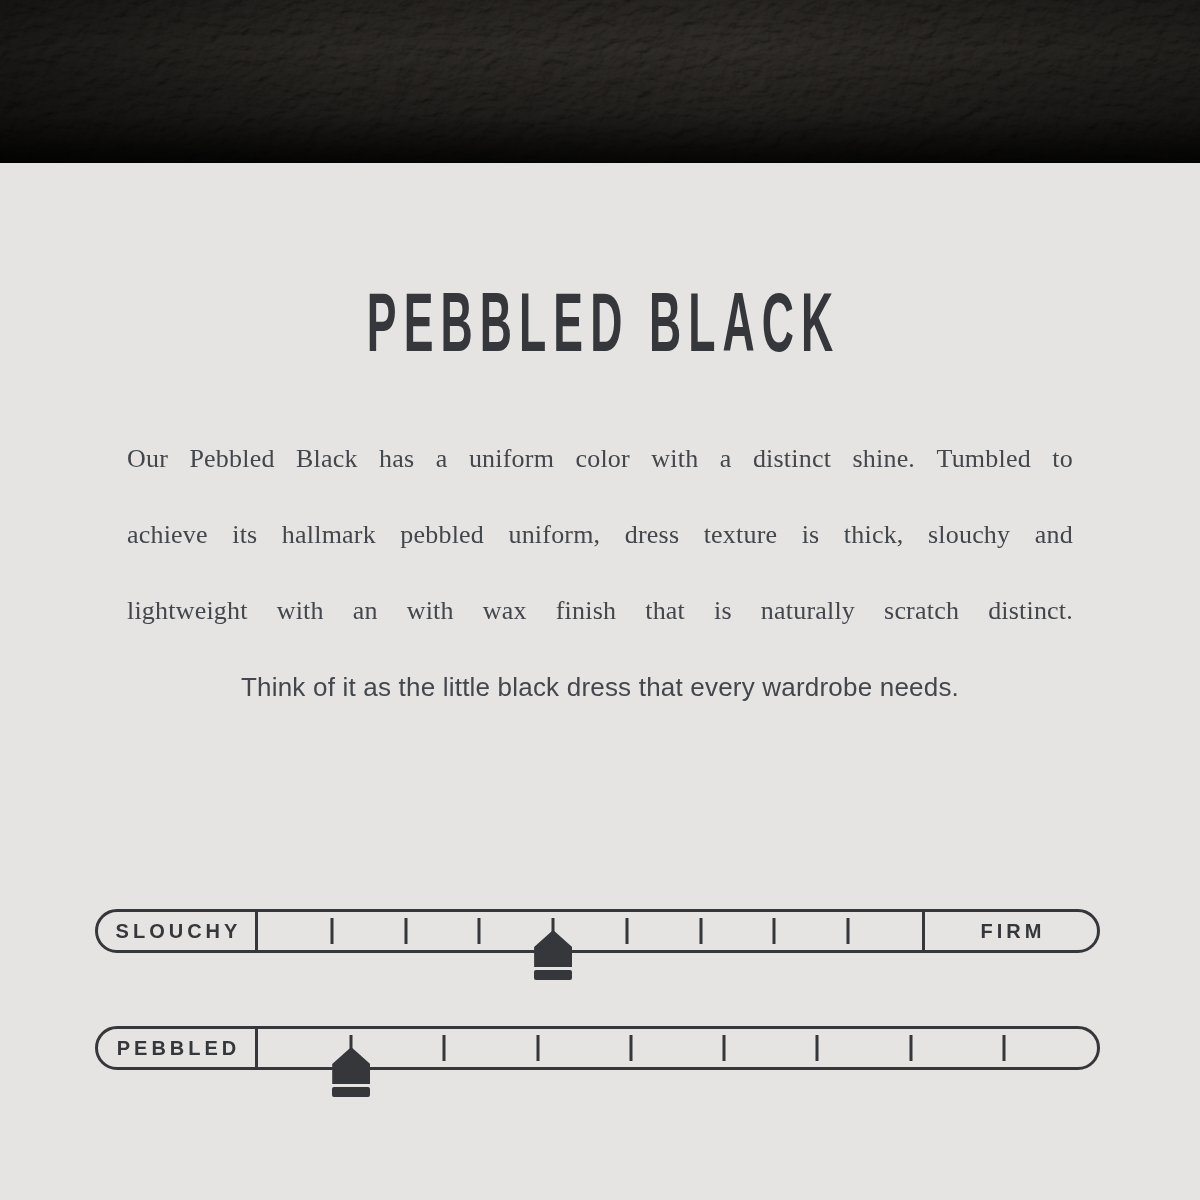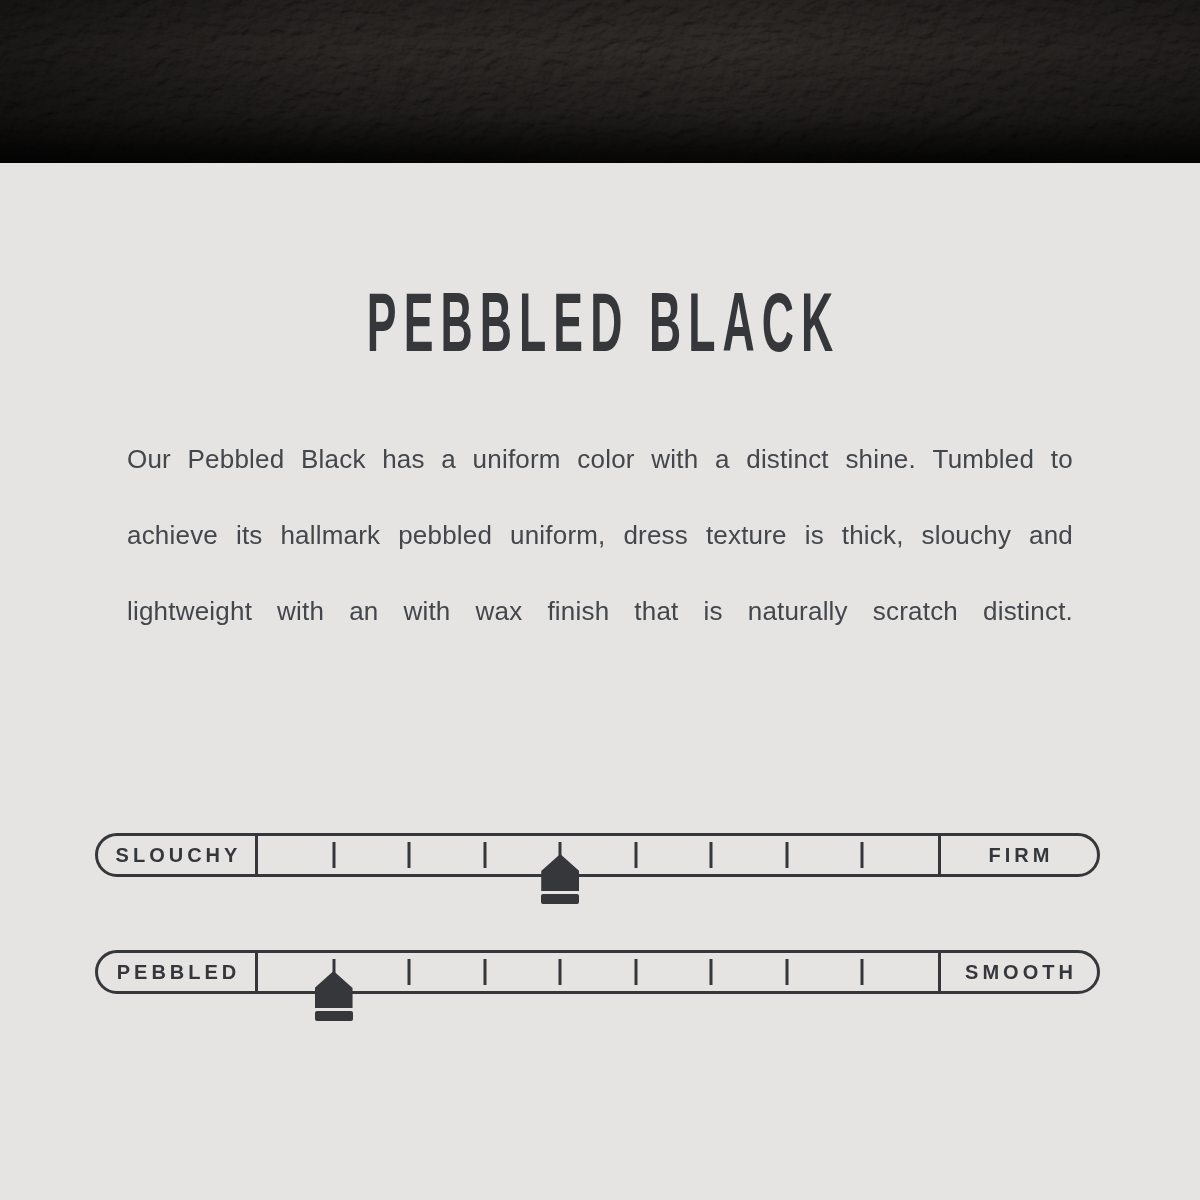--- a/index.html
+++ b/index.html
@@ -44,20 +44,21 @@
     height:76px;
     font-size:26px;
     color:var(--para);
     letter-spacing:0.2px;
   }
   .dline.jline{
     display:flex;
     justify-content:space-between;
     align-items:center;
     white-space:nowrap;
+    font-family:Liberation Serif, serif;
   }
   .dline.cline{
     text-align:center;
     line-height:76px;
     white-space:nowrap;
   }
   
   .scales{margin-top:184px;}
   .scale{
     position:relative;
@@ -72,21 +73,21 @@
   .cap{
     flex:0 0 auto;
     display:flex;align-items:center;justify-content:center;
     font-weight:bold;
     font-size:20px;
     letter-spacing:4px;
     padding-left:4px; 
     color:var(--ink);
   }
   .cap.left{width:160px;border-right:3px solid var(--ink);}
-  .cap.right{width:159px;border-left:3px solid var(--ink);}
+  .cap.right{width:175px;border-left:3px solid var(--ink);}
   .track{position:relative;flex:1 1 auto;}
   .tick{
     position:absolute;top:50%;
     transform:translate(-50%,-50%);
     width:3px;height:26px;
     background:var(--ink);
   }
   .marker{
     position:absolute;
     top:18px;
@@ -173,20 +174,21 @@
       <span>an</span>
       <span>with</span>
       <span>wax</span>
       <span>finish</span>
       <span>that</span>
       <span>is</span>
       <span>naturally</span>
       <span>scratch</span>
       <span>distinct.</span>
     </div>
+  <div class="dline cline">Think of it as the little black dress that every wardrobe needs.</div>
 </div>
 
 <div class="scales">
 
   <div class="scale">
     <div class="cap left">SLOUCHY</div>
     <div class="track">
         <span class="tick" style="left: 11.1111%;"></span>
         <span class="tick" style="left: 22.2222%;"></span>
         <span class="tick" style="left: 33.3333%;"></span>
@@ -212,16 +214,15 @@
         <span class="tick" style="left: 44.4444%;"></span>
         <span class="tick" style="left: 55.5556%;"></span>
         <span class="tick" style="left: 66.6667%;"></span>
         <span class="tick" style="left: 77.7778%;"></span>
         <span class="tick" style="left: 88.8889%;"></span>
         <div class="marker" style="left: 11.1111%;">
           <div class="pent"></div>
           <div class="mbar"></div>
         </div>
       </div>
-    <div class="cap right">SMOOTH</div>
   </div>
 
 </div>
 
 </body></html>

